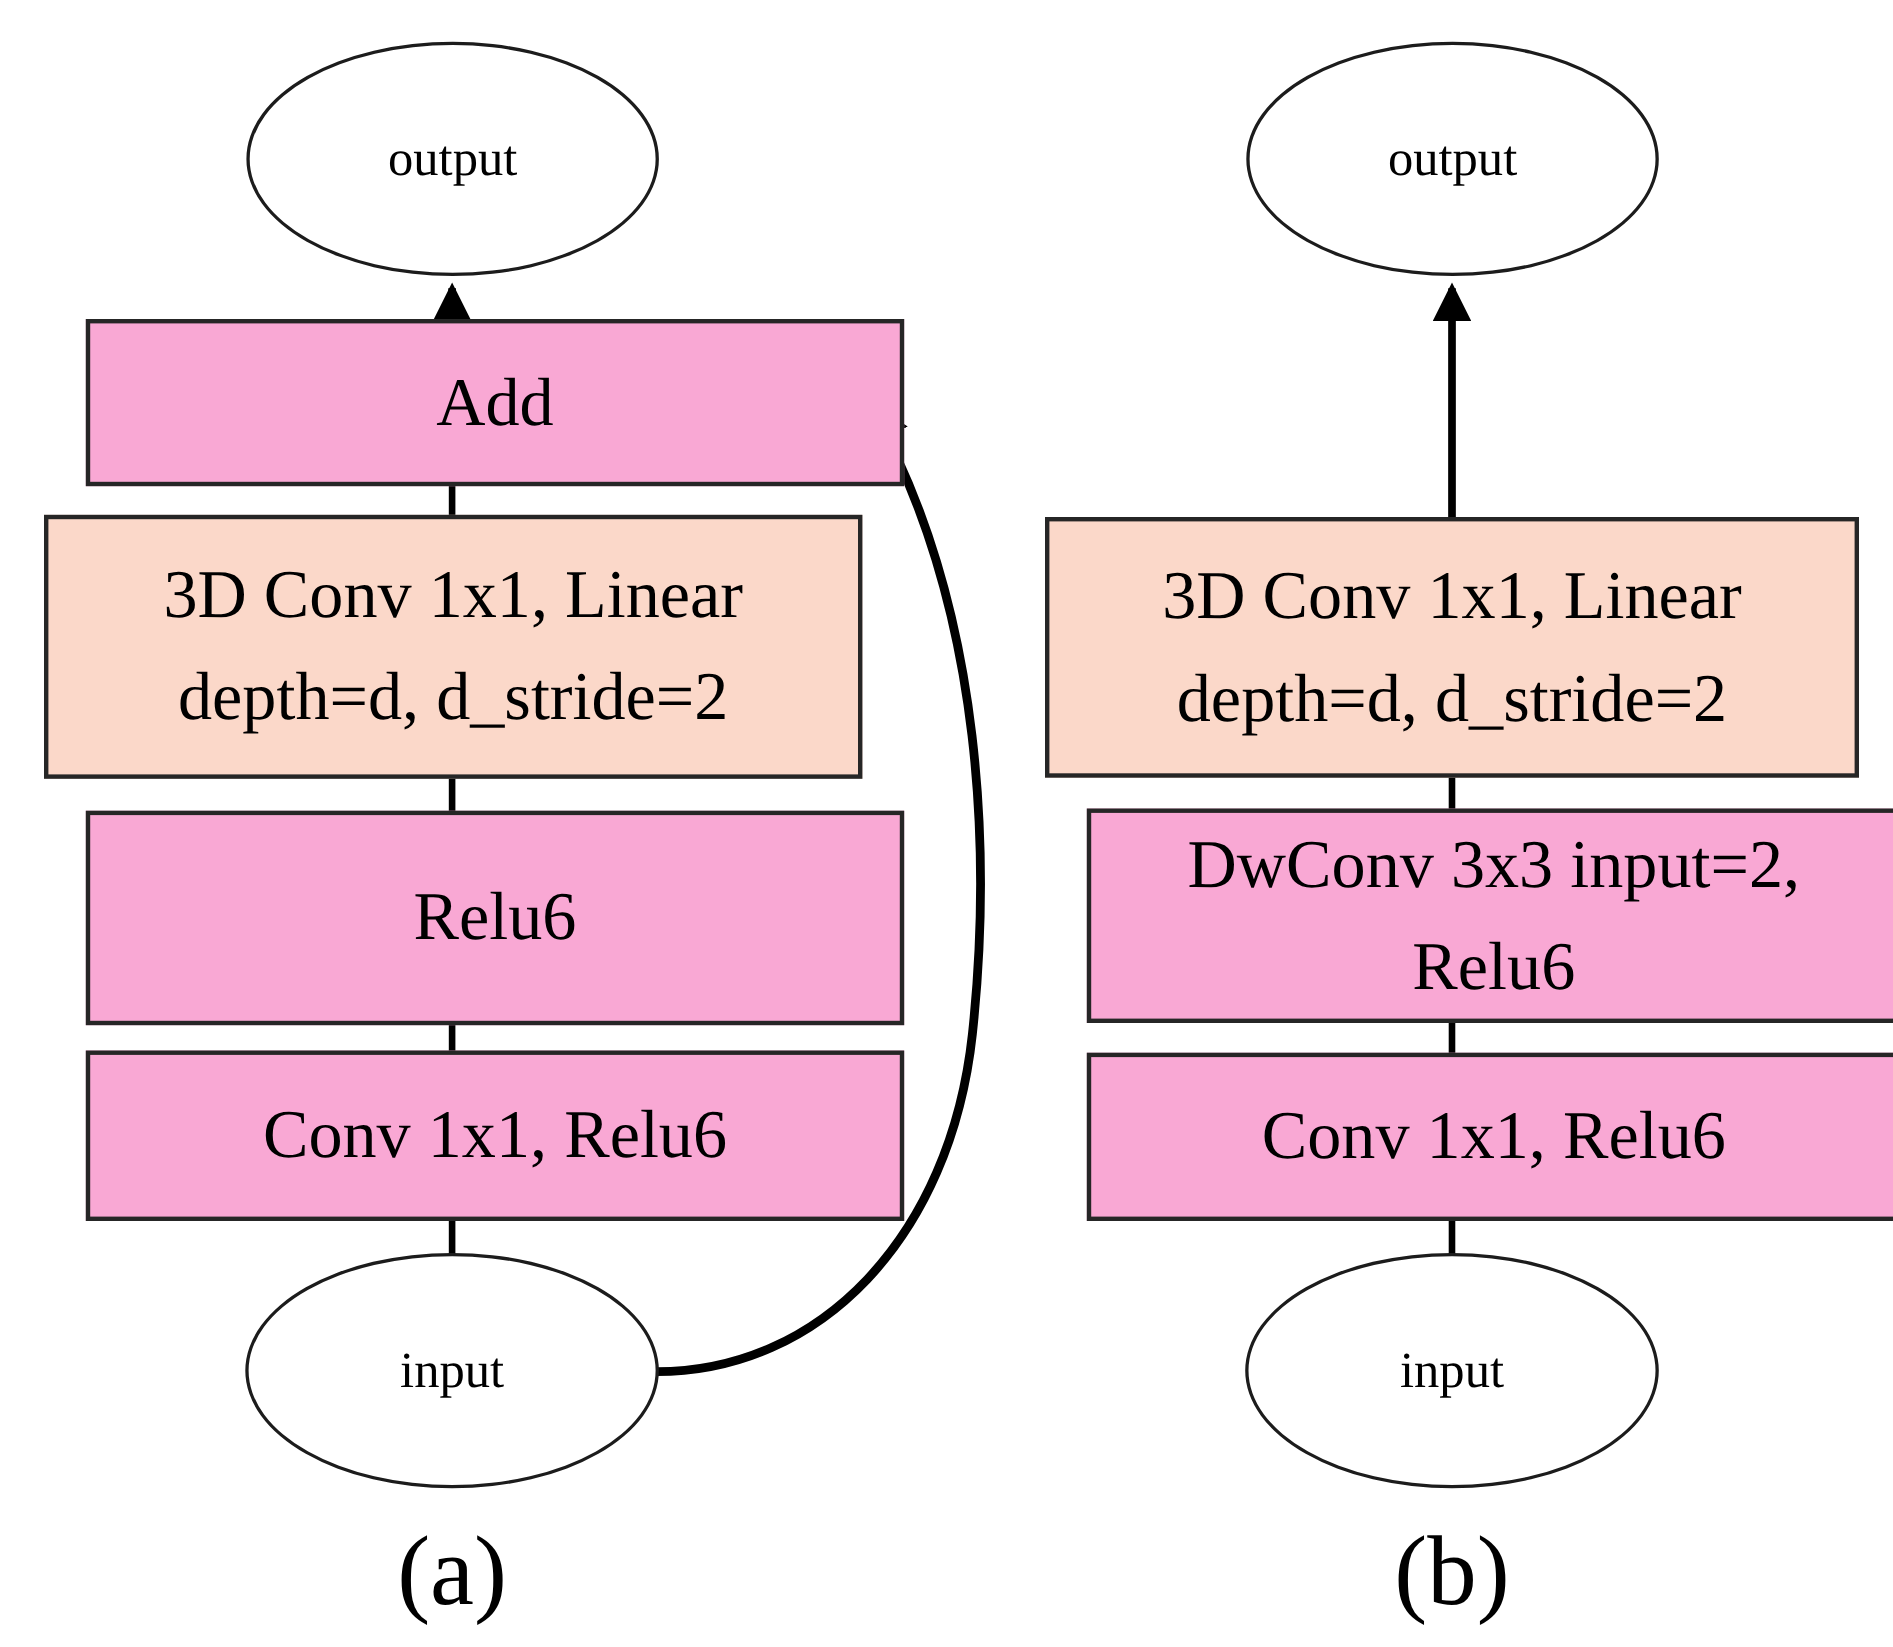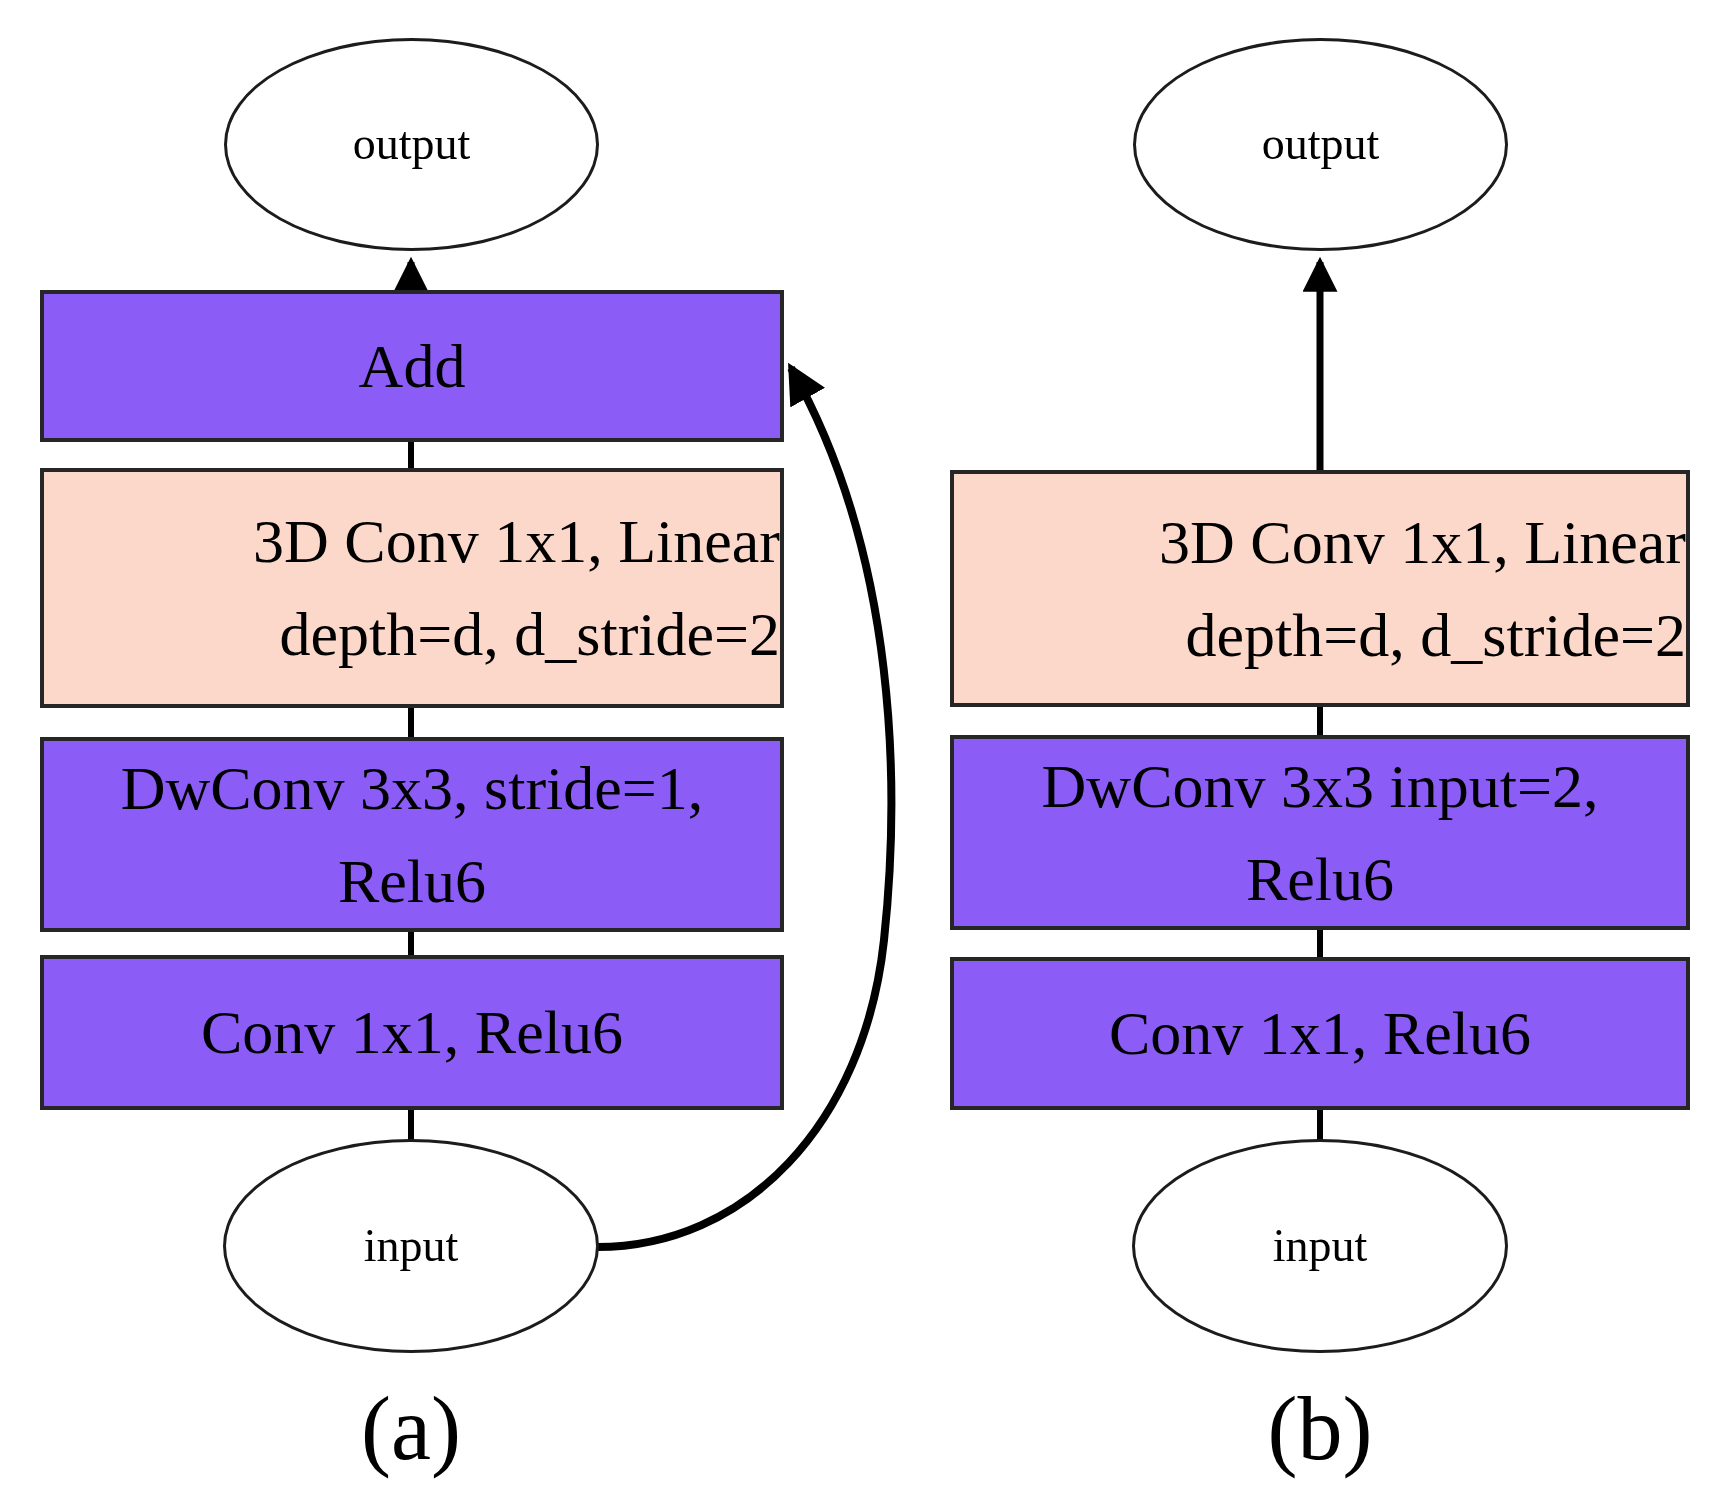--- a/index.html
+++ b/index.html
@@ -21,22 +21,22 @@
     font-size:46px;
     line-height:1.1;
   }
   .block{
     border:4px solid #262626;
     font-size:62px;
     line-height:1.5;
     flex-direction:column;
   }
   .block .ln{display:block;}
-  .green{background:#8b5cf6;}
-  .pink{background:#fbd8c9;align-items:flex-end;}
+  .green{background:#f9a8d4;margin-left:38px;}
+  .pink{background:#fbd8c9;}
   .caption{font-size:90px;}
 
   
   #a-output {left:224px; top:38px;  width:375px; height:213px;}
   #a-add    {left:40px;  top:290px; width:744px; height:152px;}
   #a-conv3d {left:40px;  top:468px; width:744px; height:240px;}
   #a-dwconv {left:40px;  top:737px; width:744px; height:195px;}
   #a-conv1x1{left:40px;  top:955px; width:744px; height:155px;}
   #a-input  {left:223px; top:1139px;width:376px; height:214px;}
   #a-caption{left:261px; top:1363px;width:300px; height:130px;}
@@ -81,21 +81,20 @@
   <div class="block green" id="a-add">
     <span class="ln">Add</span>
   </div>
 
   <div class="block pink" id="a-conv3d">
     <span class="ln">3D Conv 1x1, Linear</span>
     <span class="ln">depth=d, d_stride=2</span>
   </div>
 
   <div class="block green" id="a-dwconv">
-    <span class="ln">DwConv 3x3, stride=1,</span>
     <span class="ln">Relu6</span>
   </div>
 
   <div class="block green" id="a-conv1x1">
     <span class="ln">Conv 1x1, Relu6</span>
   </div>
 
   <div class="node" id="a-input">
     <span>input</span>
   </div>

